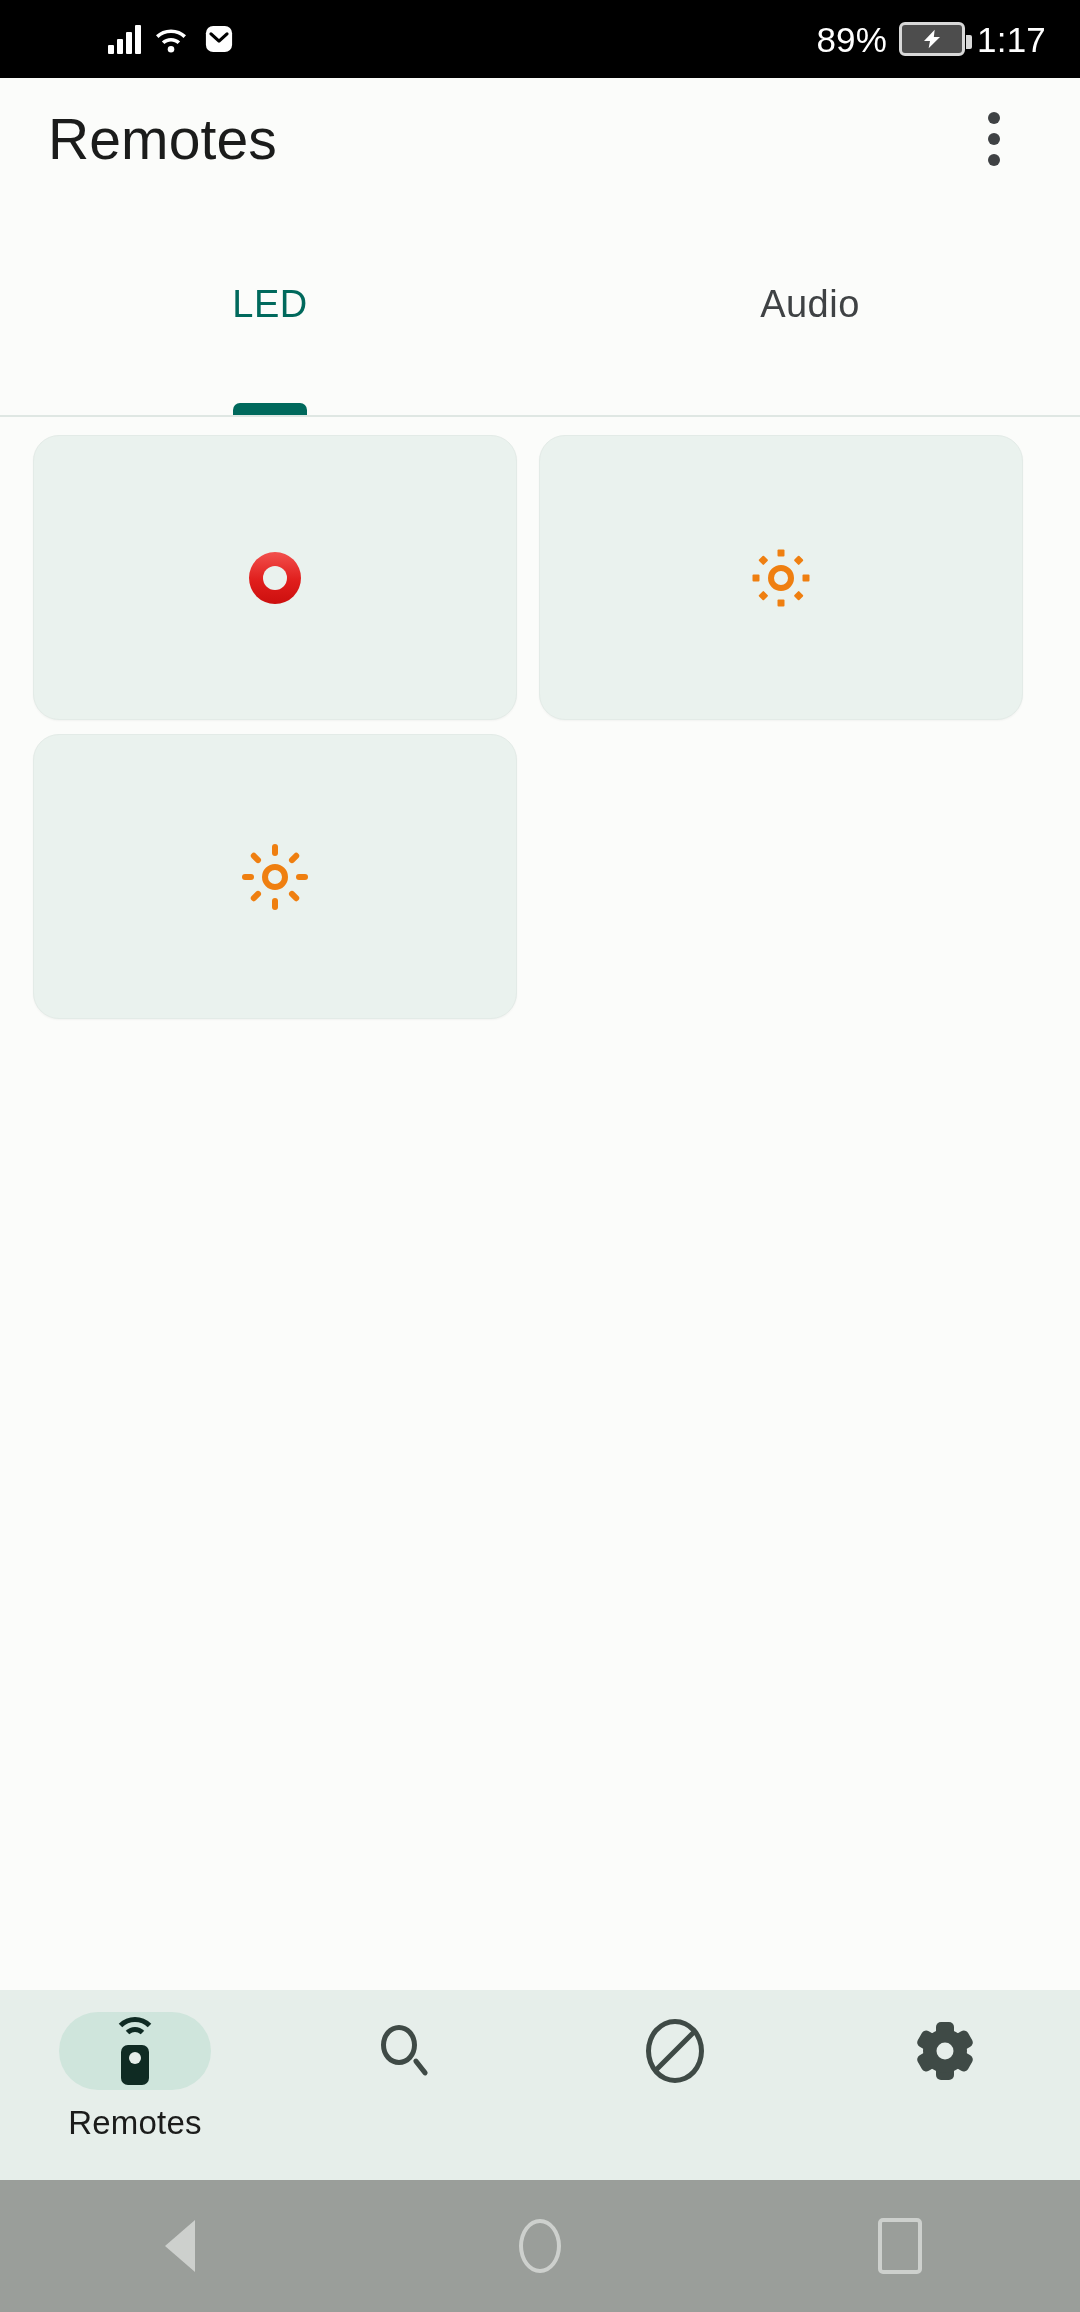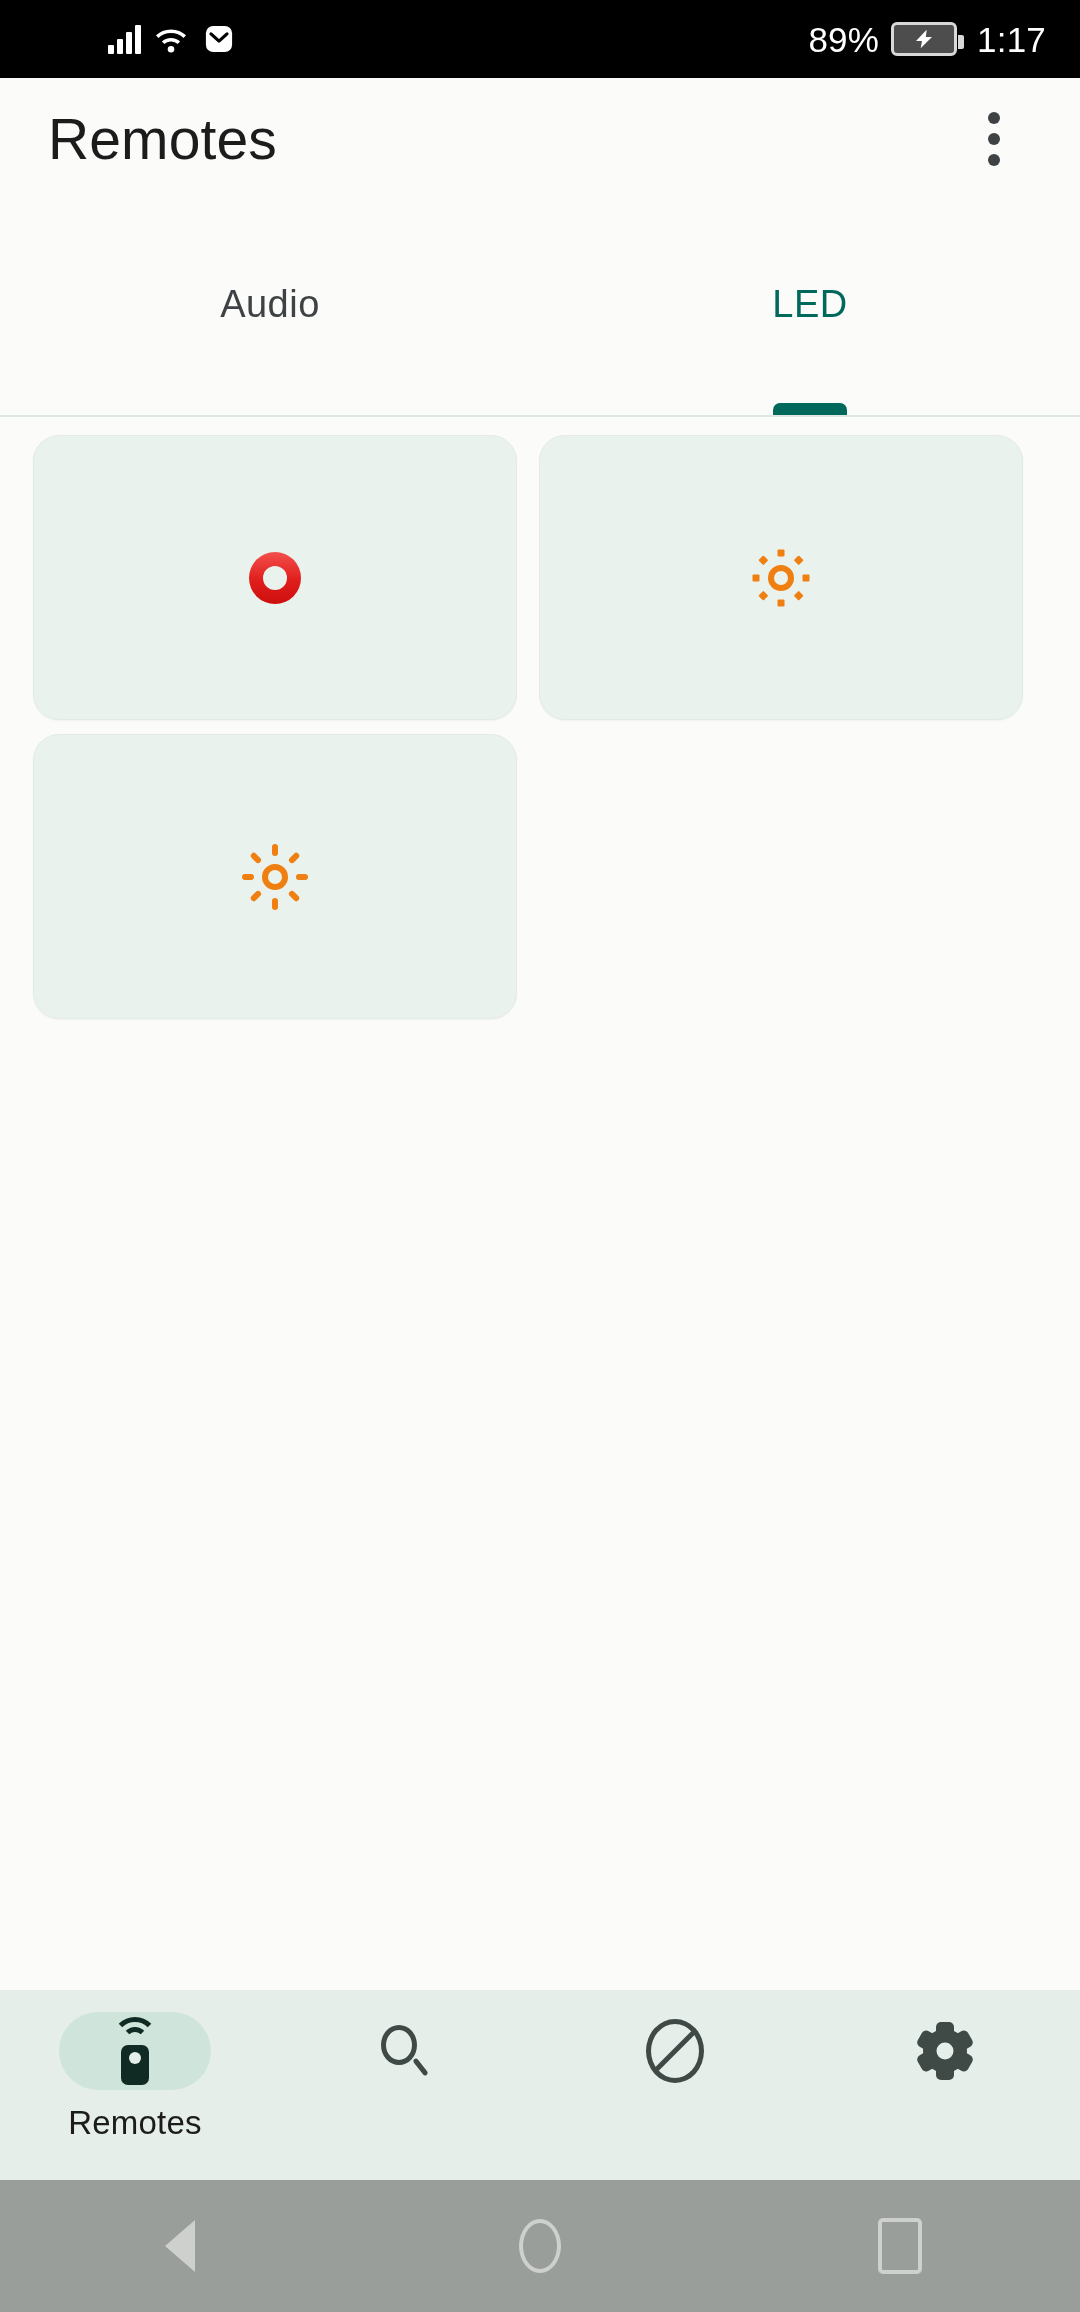--- a/index.html
+++ b/index.html
@@ -12,21 +12,21 @@
   #screen { position:relative; width:1080px; height:2312px; background:#fbfcfa; }
 
   
   .statusbar{
     position:absolute; top:0; left:0; width:1080px; height:78px;
     background:#000; display:flex; align-items:center;
     padding:0 34px; color:#fff;
   }
   .sb-left{ display:flex; align-items:center; gap:13px; margin-left:74px; }
   .sb-right{ margin-left:auto; display:flex; align-items:center; gap:12px; }
-  .sb-text{ font-size:35px; letter-spacing:0.2px; color:#fff; line-height:1;margin-left:8px; }
+  .sb-text{ font-size:35px; letter-spacing:0.2px; color:#fff; line-height:1; }
   .signal{ display:flex; align-items:flex-end; gap:3.5px; height:30px; }
   .signal i{ display:block; width:5.5px; background:#fff; border-radius:1px; }
   .signal i:nth-child(1){ height:9px; }
   .signal i:nth-child(2){ height:15px; }
   .signal i:nth-child(3){ height:22px; }
   .signal i:nth-child(4){ height:29px; }
   .battery{
     position:relative; width:66px; height:34px; border:3px solid #d8d8d8;
     border-radius:6px; background:#4d4d4d; display:flex;
     align-items:center; justify-content:center;
@@ -224,26 +224,26 @@
   <div class="appbar">
     <div class="app-title">Remotes</div>
     <div class="overflow">
       <span></span>
         <span></span>
         <span></span>
     </div>
   </div>
 
   <div class="tabs">
-    <div class="tab inactive">
-      <span class="tab-label">Audio</span>
-    </div>
     <div class="tab active">
       <span class="tab-label">LED</span>
       <span class="tab-indicator"></span>
+    </div>
+    <div class="tab inactive">
+      <span class="tab-label">Audio</span>
     </div>
   </div>
   <div class="tab-divider"></div>
 
   <div class="grid">
 
     <div class="card">
       <span class="ico-power-wrap"></span>
     </div>
 

